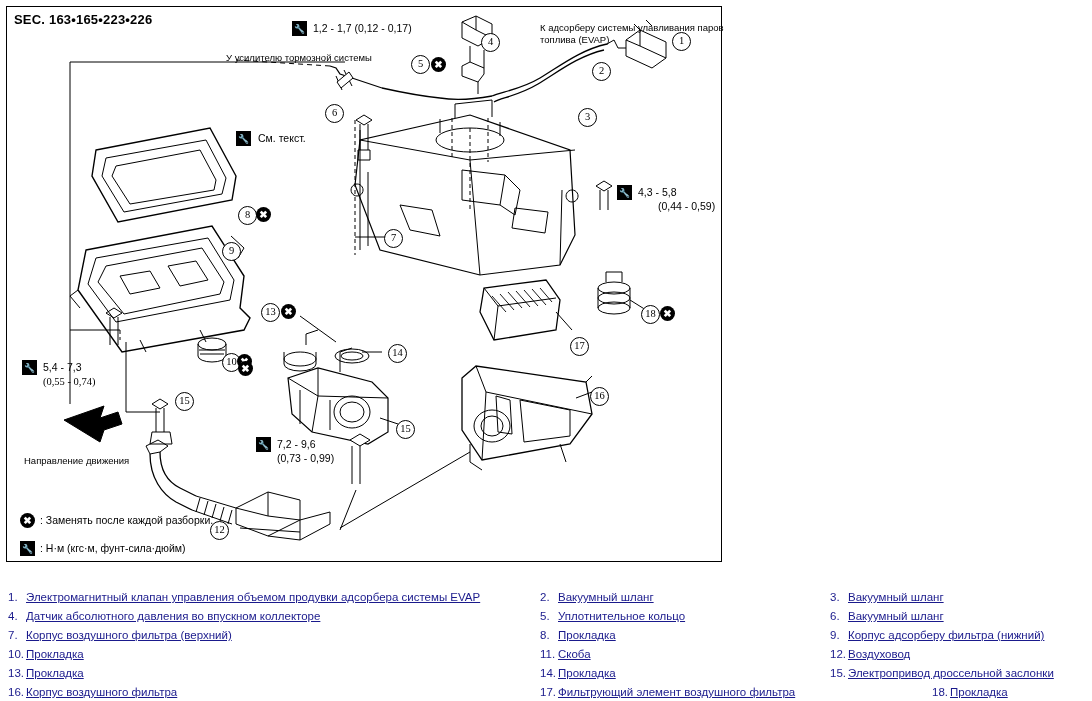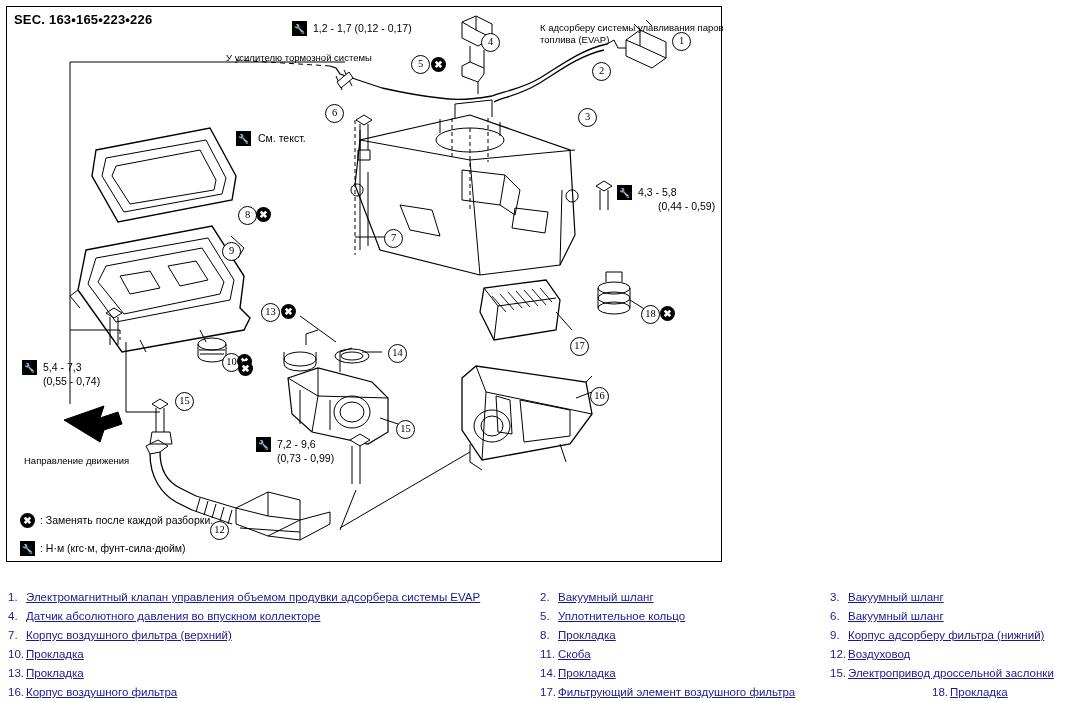--- a/index.html
+++ b/index.html
@@ -243,21 +243,21 @@
 
   <div class="tq" style="left:292px;top:21px;"></div>
   <div class="torque" style="left:313px;top:22px;">1,2 - 1,7 (0,12 - 0,17)</div>
 
   <div class="tq" style="left:617px;top:185px;"></div>
   <div class="torque" style="left:638px;top:186px;">4,3 - 5,8</div>
   <div class="torque" style="left:638px;top:200px;margin-left:20px;">(0,44 - 0,59)</div>
 
   <div class="tq" style="left:22px;top:360px;"></div>
   <div class="torque" style="left:43px;top:361px;">5,4 - 7,3</div>
-  <div class="torque" style="left:43px;top:375px;">(0,55 - 0,74)</div>
+  <div class="torque" style="left:43px;top:375px;font-family:Liberation Serif, serif;">(0,55 - 0,74)</div>
   <div class="star" style="left:238px;top:361px;"></div>
 
   <div class="tq" style="left:256px;top:437px;"></div>
   <div class="torque" style="left:277px;top:438px;">7,2 - 9,6</div>
   <div class="torque" style="left:277px;top:452px;">(0,73 - 0,99)</div>
 
   <div class="lbl sm wrap" style="left:524px;top:22px;width:190px;line-height:1.3;margin-left:16px;">К адсорберу системы улавливания
 паров топлива (EVAP)</div>
 
   <div class="lbl sm" style="left:226px;top:52px;">У усилителю тормозной системы</div>

